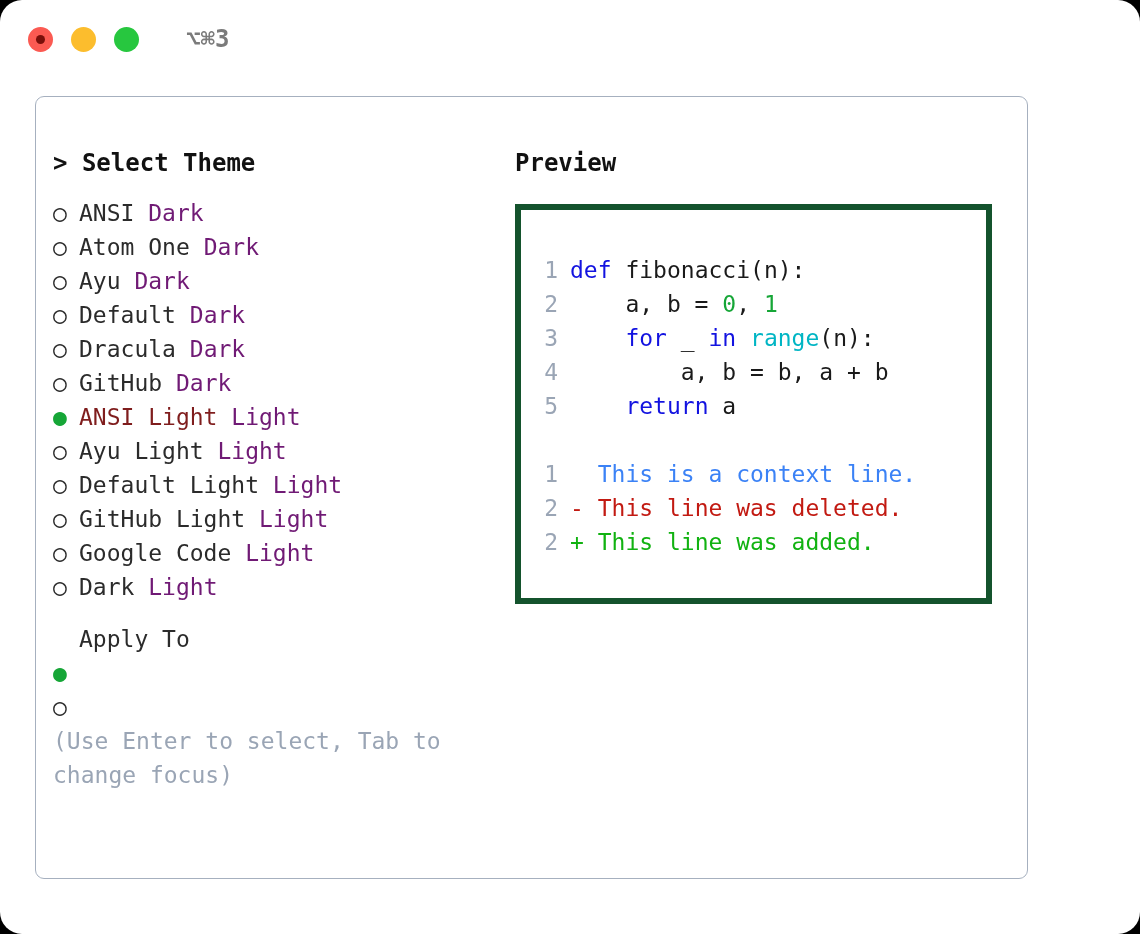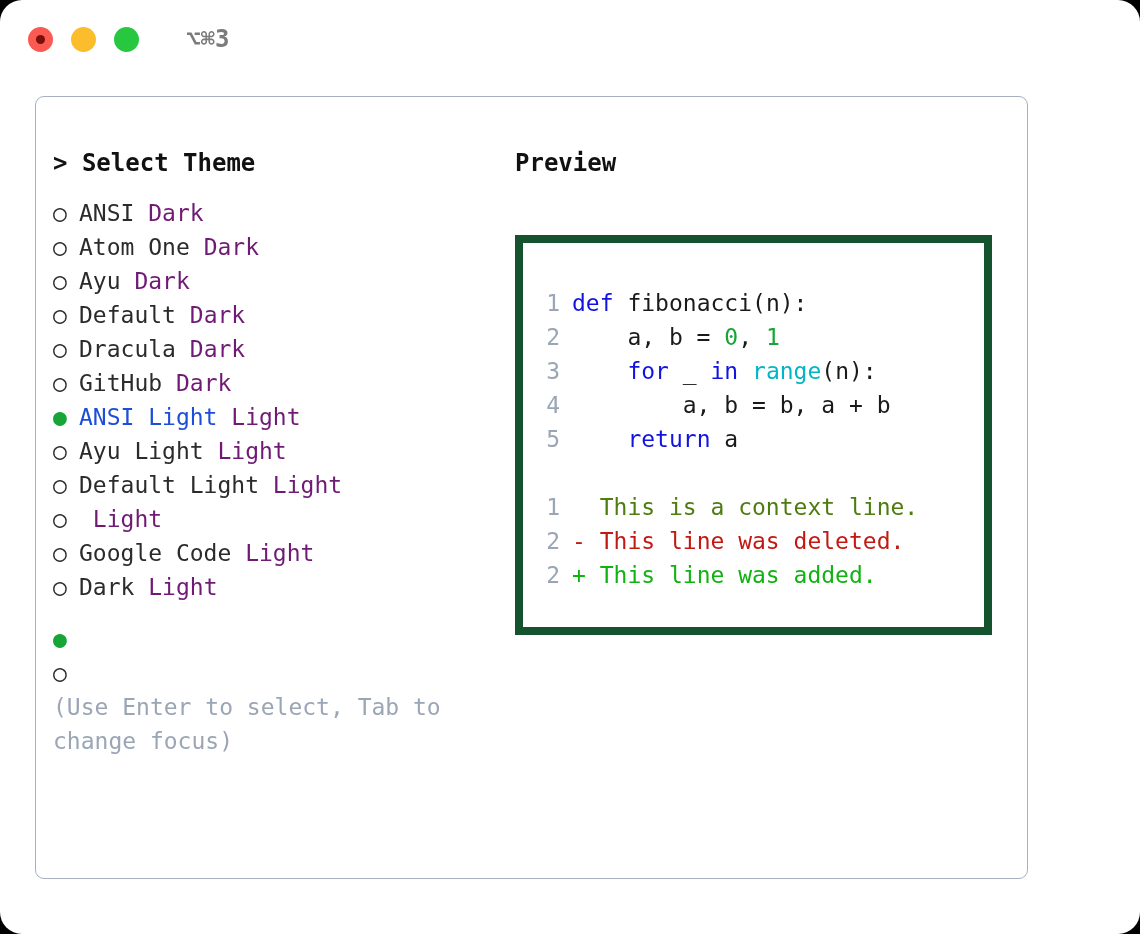--- a/index.html
+++ b/index.html
@@ -82,21 +82,21 @@
     display: inline-block;
     width: 26px;
     flex: 0 0 26px;
     font-size: 23px;
     line-height: 34px;
   }
   .marker.off { color: #2f2f2f; }
   .marker.on  { color: #16a637; }
   .row .label    { color: #2b2b2b; }
   .row .variant  { color: #701a75; margin-top: 16px; }
-  .row.selected .label { color: #1d4ed8; }
+  .row.selected .label { color: #7f1d1d; }
 
   .group-heading {
     display: flex; align-items: baseline;
     height: 34px; line-height: 34px;
     font-size: 23px; white-space: pre;
     color: #2b2b2b;
   }
   .group-heading .marker { color: transparent; }
 
   .spacer-lg { height: 34px; }
@@ -109,23 +109,22 @@
     white-space: pre-wrap;
   }
 
   
   #preview-box {
     position: absolute;
     left: 479px;
     top: 107px;
     width: 477px;
     height: 400px;
-    border: 8px solid #14532d;
+    border: 6px solid #14532d;
     background: #ffffff;
-    margin-top: 31px;
   }
   #code {
     position: absolute;
     left: 15px;
     top: 43px;
     font-size: 23px;
     line-height: 34px;
     white-space: pre;
   }
   .cline { height: 34px; line-height: 34px; white-space: pre; }
@@ -133,21 +132,21 @@
     display: inline-block;
     width: 22px;
     text-align: right;
     color: #9aa5b5;
   }
   .gut { display: inline-block; width: 12px; }
   .kw   { color: #1313e0; }
   .fn   { color: #00b5c4; }
   .num  { color: #16a637; }
   .id   { color: #1a1a1a; }
-  .ctx  { color: #4d7c0f; text-align: center; }
+  .ctx  { color: #3b82f6; text-align: center; }
   .del  { color: #c21a12; }
   .add  { color: #11b211; }
   .blankline { height: 34px; }
 </style>
 </head>
 <body>
 
 <div id="app">
 
   <div id="titlebar">
@@ -169,27 +168,28 @@
         <div id="theme-list">
             <div class="row"><span class="marker off">○</span><span class="label">ANSI</span><span class="variant"> Dark</span></div>
             <div class="row"><span class="marker off">○</span><span class="label">Atom One</span><span class="variant"> Dark</span></div>
             <div class="row"><span class="marker off">○</span><span class="label">Ayu</span><span class="variant"> Dark</span></div>
             <div class="row"><span class="marker off">○</span><span class="label">Default</span><span class="variant"> Dark</span></div>
             <div class="row"><span class="marker off">○</span><span class="label">Dracula</span><span class="variant"> Dark</span></div>
             <div class="row"><span class="marker off">○</span><span class="label">GitHub</span><span class="variant"> Dark</span></div>
             <div class="row selected"><span class="marker on">●</span><span class="label">ANSI Light</span><span class="variant"> Light</span></div>
             <div class="row"><span class="marker off">○</span><span class="label">Ayu Light</span><span class="variant"> Light</span></div>
             <div class="row"><span class="marker off">○</span><span class="label">Default Light</span><span class="variant"> Light</span></div>
-            <div class="row"><span class="marker off">○</span><span class="variant"> Light</span></div>
+            <div class="row"><span class="marker off">○</span><span class="label">GitHub Light</span><span class="variant"> Light</span></div>
             <div class="row"><span class="marker off">○</span><span class="label">Google Code</span><span class="variant"> Light</span></div>
             <div class="row"><span class="marker off">○</span><span class="label">Dark</span><span class="variant"> Light</span></div>
           </div>
 
         <div class="spacer-lg"></div>
 
+        <div class="group-heading"><span class="marker">○</span><span>Apply To</span></div>
 
         <div id="apply-list">
             <div class="row selected"><span class="marker on">●</span></div>
             <div class="row"><span class="marker off">○</span></div>
           </div>
 
         <div id="hint">(Use Enter to select, Tab to change focus)</div>
       </div>
 
       <div id="right">

